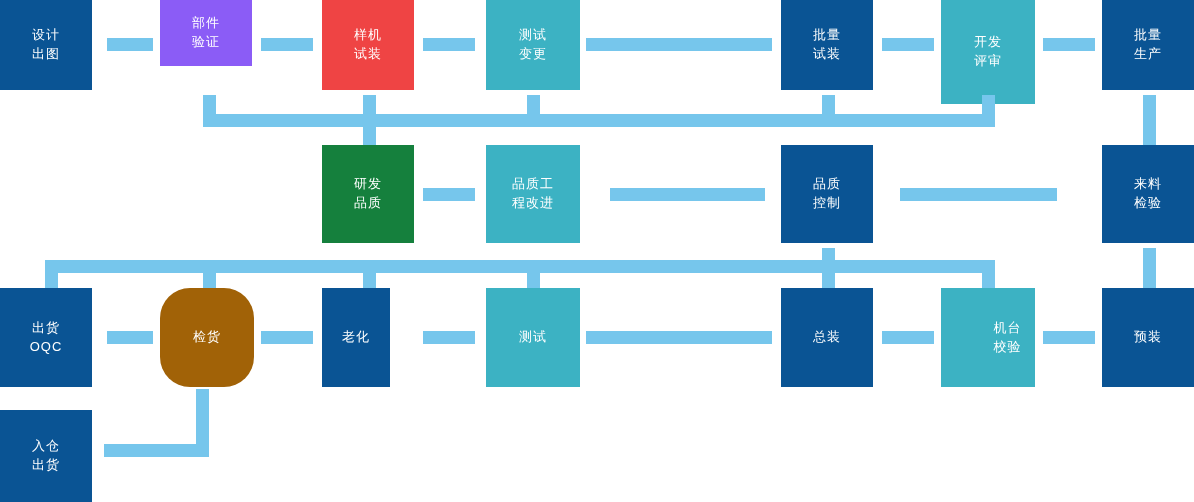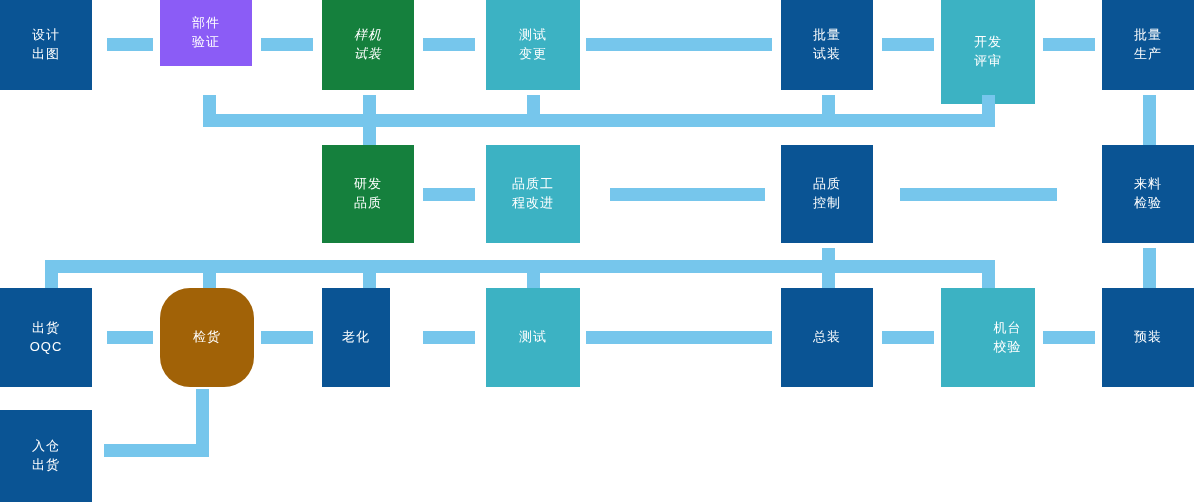--- a/index.html
+++ b/index.html
@@ -44,21 +44,21 @@
 出图</span>
   </div>
   <div class="conn conn-h" style="left: 107px; top: 38px; width: 46px; background: rgb(118, 198, 236);"></div>
 
   <div class="node blue" style="left: 160px; top: 0px; width: 92px; height: 66px; background: #8b5cf6;">
     <span class="label">部件
 验证</span>
   </div>
   <div class="conn conn-h" style="left: 261px; top: 38px; width: 52px; background: rgb(118, 198, 236);"></div>
 
-  <div class="node blue" style="left: 322px; top: 0px; width: 92px; height: 90px; background: #15803d; font-style: italic;">
+  <div class="node blue" style="left: 322px; top: 0px; width: 92px; height: 90px; background: #ef4444;">
     <span class="label">样机
 试装</span>
   </div>
   <div class="conn conn-h" style="left: 423px; top: 38px; width: 52px; background: rgb(118, 198, 236);"></div>
 
   <div class="node teal" style="left: 486px; top: 0px; width: 94px; height: 90px; background: rgb(60, 178, 195);">
     <span class="label">测试
 变更</span>
   </div>
   <div class="conn conn-h" style="left: 586px; top: 38px; width: 186px; background: rgb(118, 198, 236);"></div>

